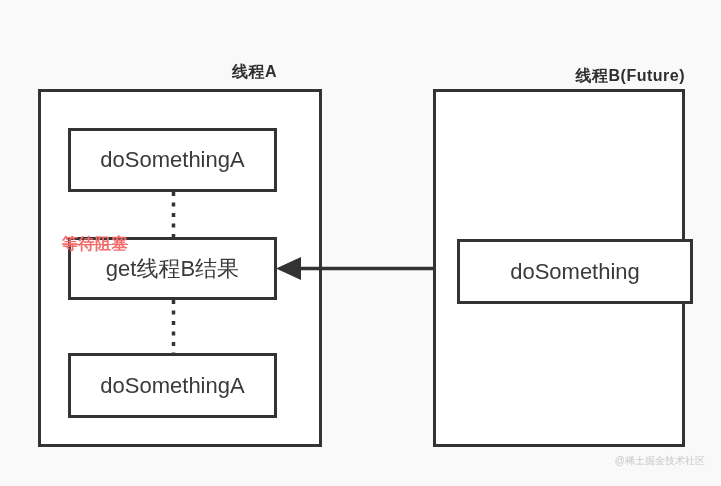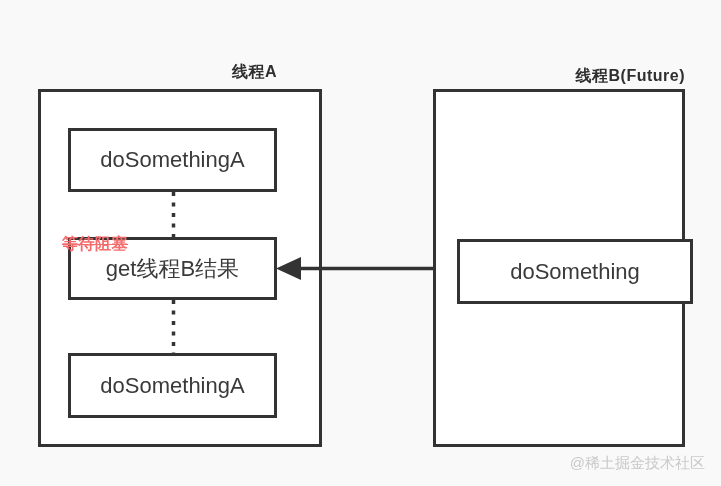--- a/index.html
+++ b/index.html
@@ -71,21 +71,21 @@
     z-index: 1;
   }
   .connector-layer .wire { stroke: var(--line, #333333); }
   .connector-layer .head { fill: var(--line, #333333); }
   .watermark {
     position: absolute;
     left: 560px;
     top: 454px;
     width: 145px;
     text-align: right;
-    font-size: 15px;
+    font-size: 10px;
     color: var(--watermark-gray, #c9c9c9);
     z-index: 4;
   }
 </style>
 </head>
 <body>
 
 <div class="canvas">
 
   <svg class="connector-layer" viewBox="0 0 721 486">

